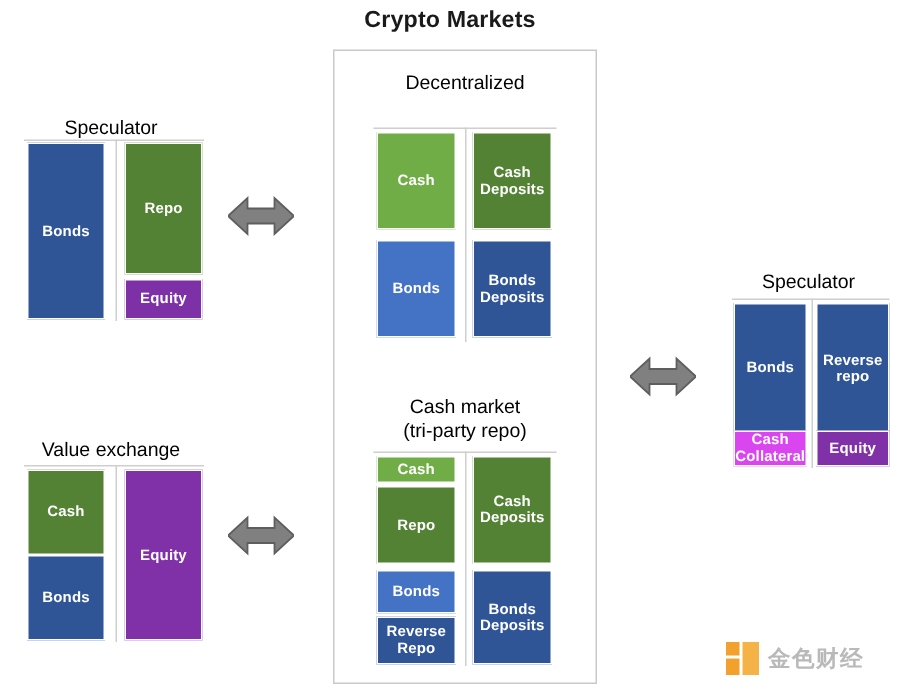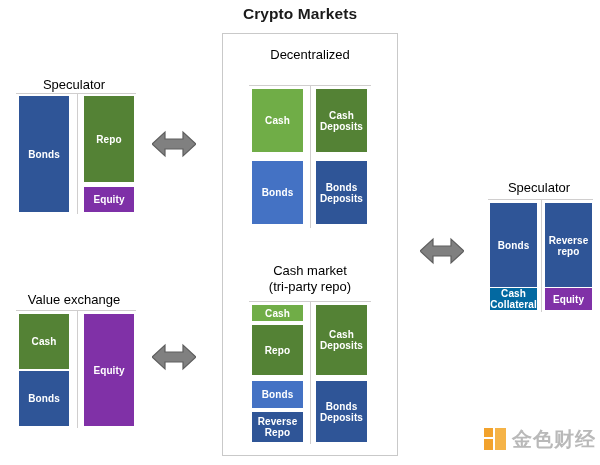--- a/index.html
+++ b/index.html
@@ -88,21 +88,21 @@
   }
   .wm-mark i {
     position: absolute;
     display: block;
     background: #F2A22C;
   }
   .wm-mark i.b1 { left: 0;  top: 0;   width: 9px;  height: 9px; }
   .wm-mark i.b2 { left: 11px; top: 0;  width: 11px; height: 22px; background:#F5B347; }
   .wm-mark i.b3 { left: 0;  top: 11px; width: 9px;  height: 11px; }
   .wm-text {
-    font-size: 20px;
+    font-size: 15px;
     font-weight: bold;
     color: #b9b9b9;
     letter-spacing: 1px;
     line-height: 1;
     white-space: nowrap;
   }
 </style>
 </head>
 <body>
 
@@ -197,21 +197,21 @@
     <polygon points="0,16 13,4 13,11 31,11 31,4 44,16 31,28 31,21 13,21 13,28" fill="#808080" stroke="#5e5e5e" stroke-width="1.2" stroke-linejoin="miter"></polygon>
   </svg>
 
   <div class="abs group-title" style="left:483px; top:180px; width:112px;">Speculator</div>
   <div class="abs hrule" style="left:488px; top:199px; width:105px;"></div>
   <div class="abs vrule" style="left:541px; top:199px; height:113px;"></div>
 
   <div class="abs box" style="left: 489px; top: 202px; width: 49px; height: 87px; background-color: rgb(47, 85, 151);">
     <span>Bonds</span>
   </div>
-  <div class="abs box" style="left: 489px; top: 287px; width: 49px; height: 24px; background-color: #0369a1;">
+  <div class="abs box" style="left: 489px; top: 287px; width: 49px; height: 24px; background-color: #d946ef;">
     <span>Cash Collateral</span>
   </div>
   <div class="abs box" style="left: 544px; top: 202px; width: 49px; height: 87px; background-color: rgb(47, 85, 151);">
     <span>Reverse repo</span>
   </div>
   <div class="abs box" style="left: 544px; top: 287px; width: 49px; height: 24px; background-color: rgb(128, 49, 167);">
     <span>Equity</span>
   </div>
 
   <div class="wm" style="left:484px; top:428px;">

